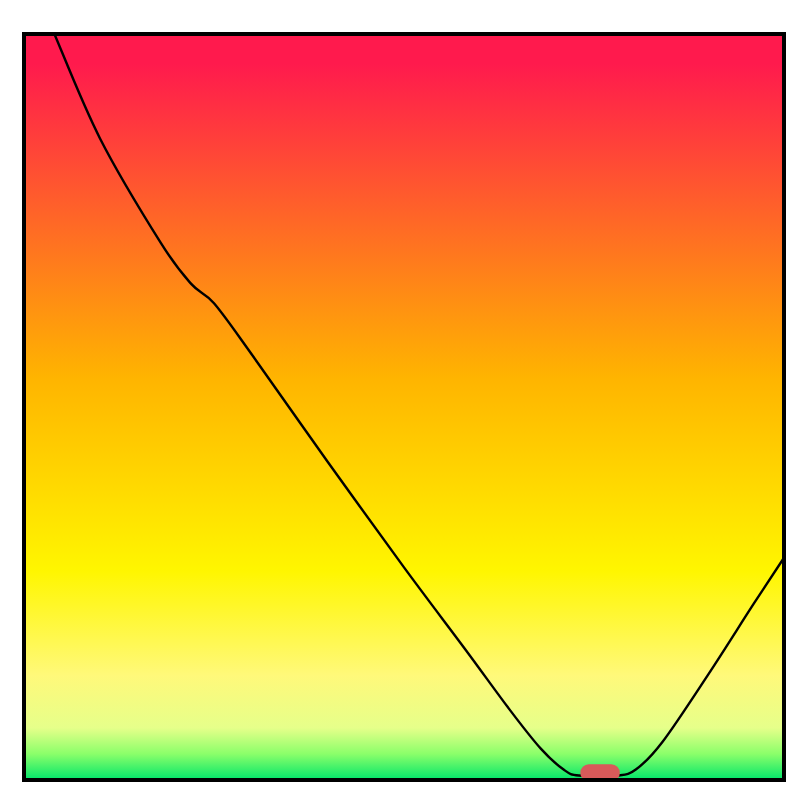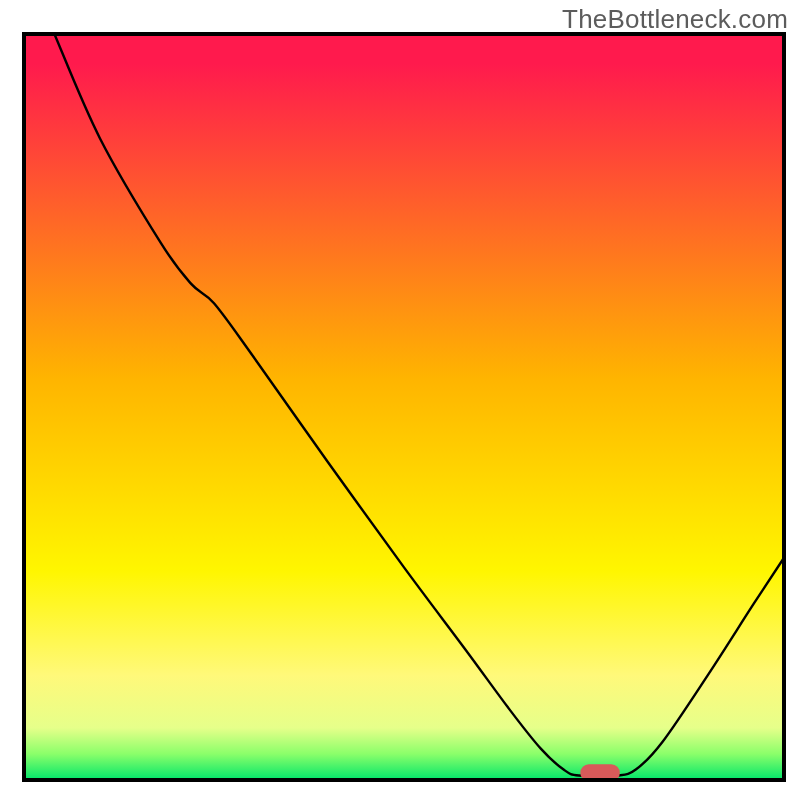--- a/index.html
+++ b/index.html
@@ -30,21 +30,20 @@
     top: 0;
     width: 800px;
     height: 800px;
     display: block;
   }
 </style>
 </head>
 <body>
 
 <div class="chart-container">
-  <div class="watermark">TheBottleneck.com</div>
   <svg class="plot" viewBox="0 0 800 800">
     <defs>
       <linearGradient id="bg-grad" x1="0" y1="0" x2="0" y2="1">
           <stop offset="0%" stop-color="#ff1a4d"></stop>
           <stop offset="4%" stop-color="#ff1a4d"></stop>
           <stop offset="46%" stop-color="#ffb400"></stop>
           <stop offset="72%" stop-color="#fff600"></stop>
           <stop offset="86%" stop-color="#fff97a"></stop>
           <stop offset="93%" stop-color="#e6ff8a"></stop>
           <stop offset="96.5%" stop-color="#8bff6a"></stop>

